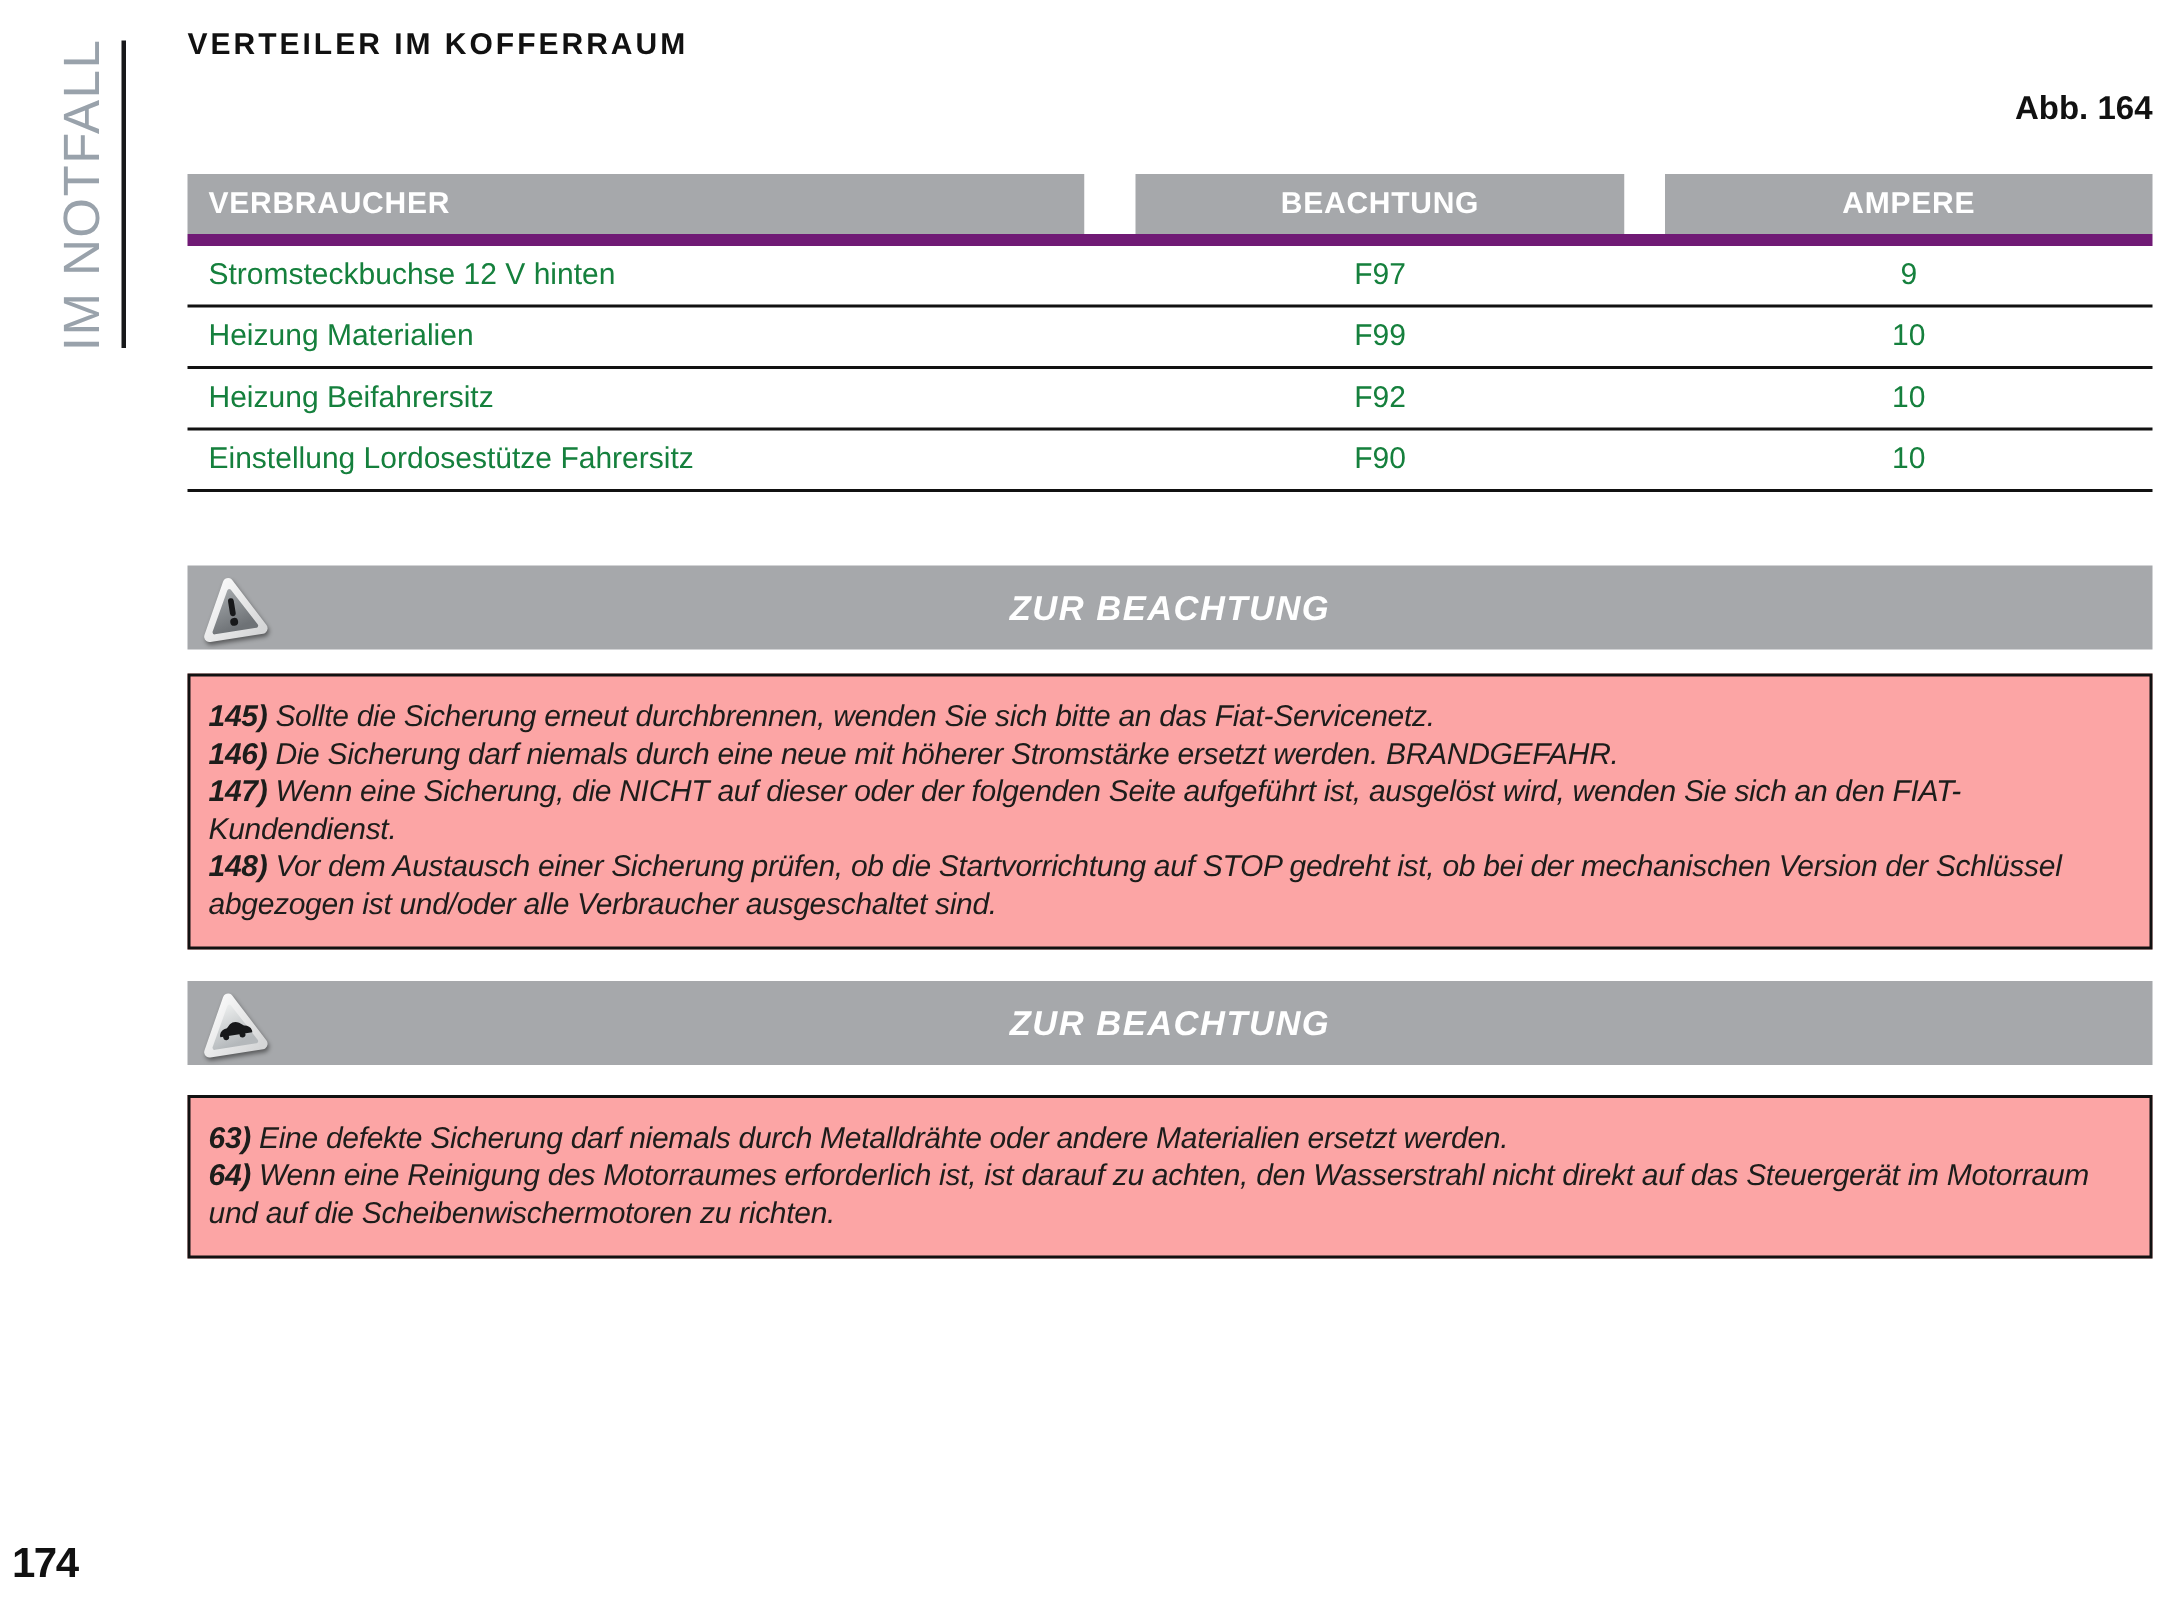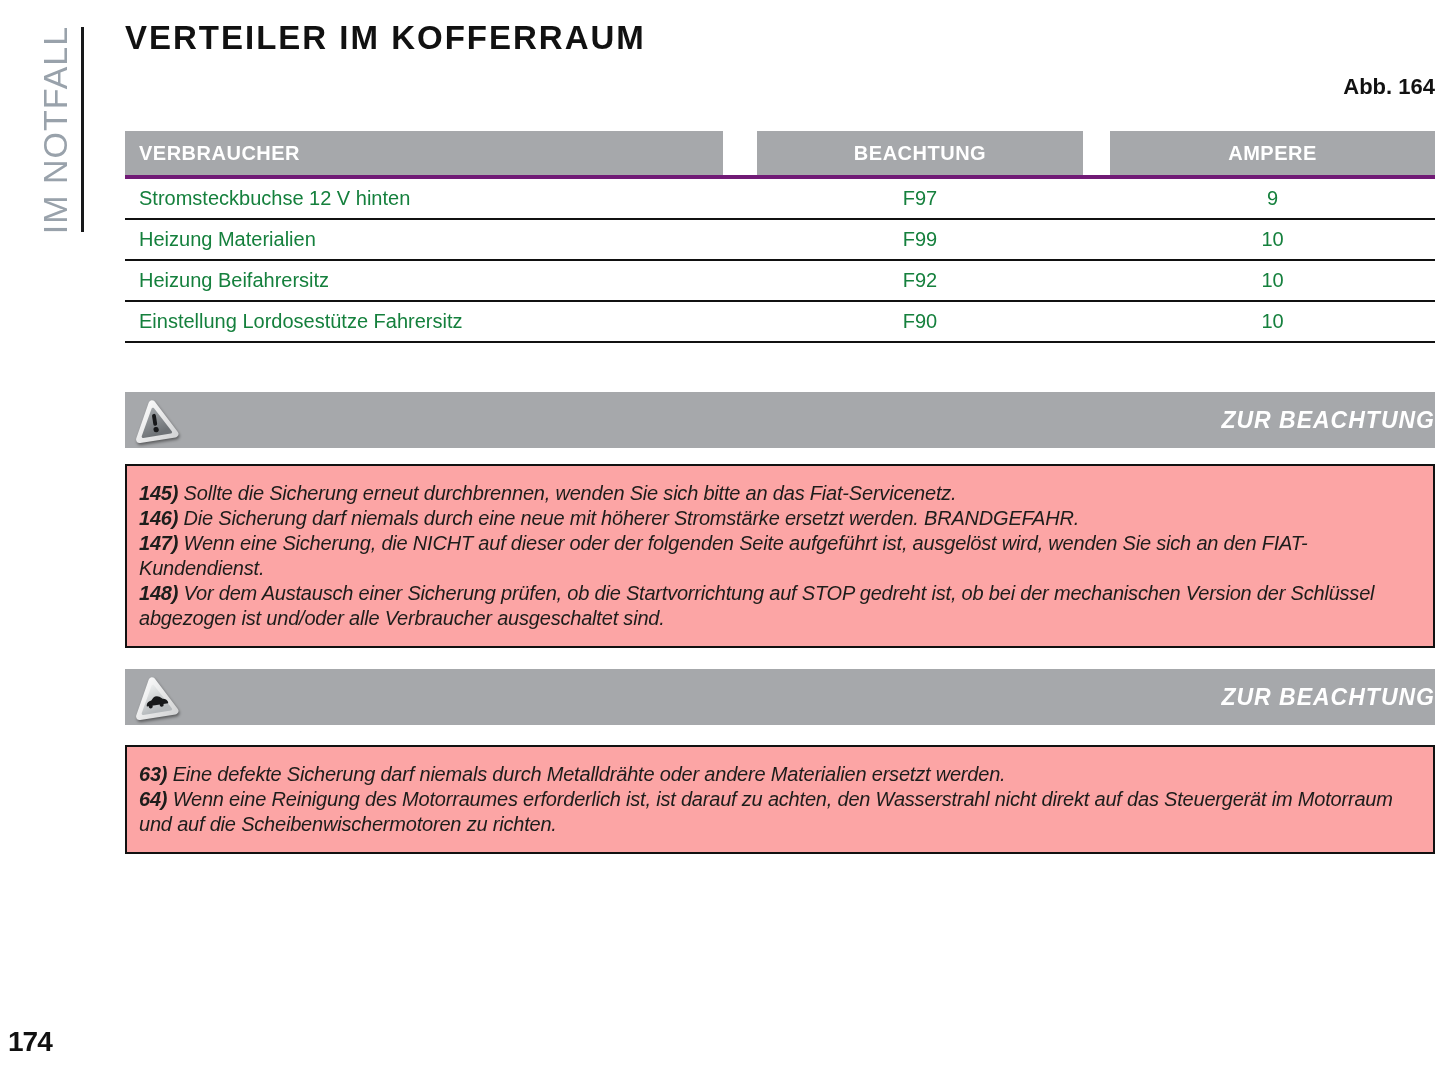--- a/index.html
+++ b/index.html
@@ -16,50 +16,50 @@
     white-space:nowrap; line-height:40px;
   }
   .sidebar-rule {
     position:absolute; left:81px; top:27px; width:3px; height:205px; background:#17181a;
   }
 
   
   .content { position:absolute; left:125px; top:0; width:1310px; }
 
   .page-title {
-    margin-top:19px; font-size:33px; font-weight:bold; letter-spacing:2px; color:#111;
+    margin-top:19px; font-size:20px; font-weight:bold; letter-spacing:2px; color:#111;
   }
   .figure-ref { margin-top:17px; font-size:22px; font-weight:bold; color:#111;text-align:right; }
 
   
   .fuse-table { margin-top:31px; width:100%; }
   .thead {
     display:grid; grid-template-columns:598px 34px 326px 27px 325px;
-    height:48px; border-bottom:4px solid #701a75;
+    height:48px; border-bottom:8px solid #701a75;
   }
   .th {
     background:#a6a8ab; color:#fff; font-weight:bold; font-size:20px;
     display:flex; align-items:center; letter-spacing:0.5px;
   }
   .th-left  { justify-content:flex-start; padding-left:14px; }
   .th-center{ justify-content:center; }
   .th-gap { background:#fff; }
 
   .trow {
     display:grid; grid-template-columns:598px 34px 326px 27px 325px;
     height:41px; border-bottom:2px solid #111;
   }
   .td { display:flex; align-items:center; font-size:20px; color:#15803d; }
   .td-left  { justify-content:flex-start; padding-left:14px; }
   .td-center{ justify-content:center; }
 
   
   .banner {
     position:relative; width:100%; height:56px; background:#a6a8ab;
-    display:flex; align-items:center; justify-content:flex-end;
+    display:flex; align-items:center; justify-content:center;
   }
   .banner-1 { margin-top:49px; }
   .banner-2 { margin-top:21px; }
   .banner-label {
     color:#fff; font-weight:bold; font-style:italic; font-size:23px; letter-spacing:1px;
   }
   .banner-icon {
     position:absolute; left:6px; top:4px; width:48px; height:50px;
     filter:drop-shadow(1px 2px 1.5px rgba(0,0,0,0.45));
   }

